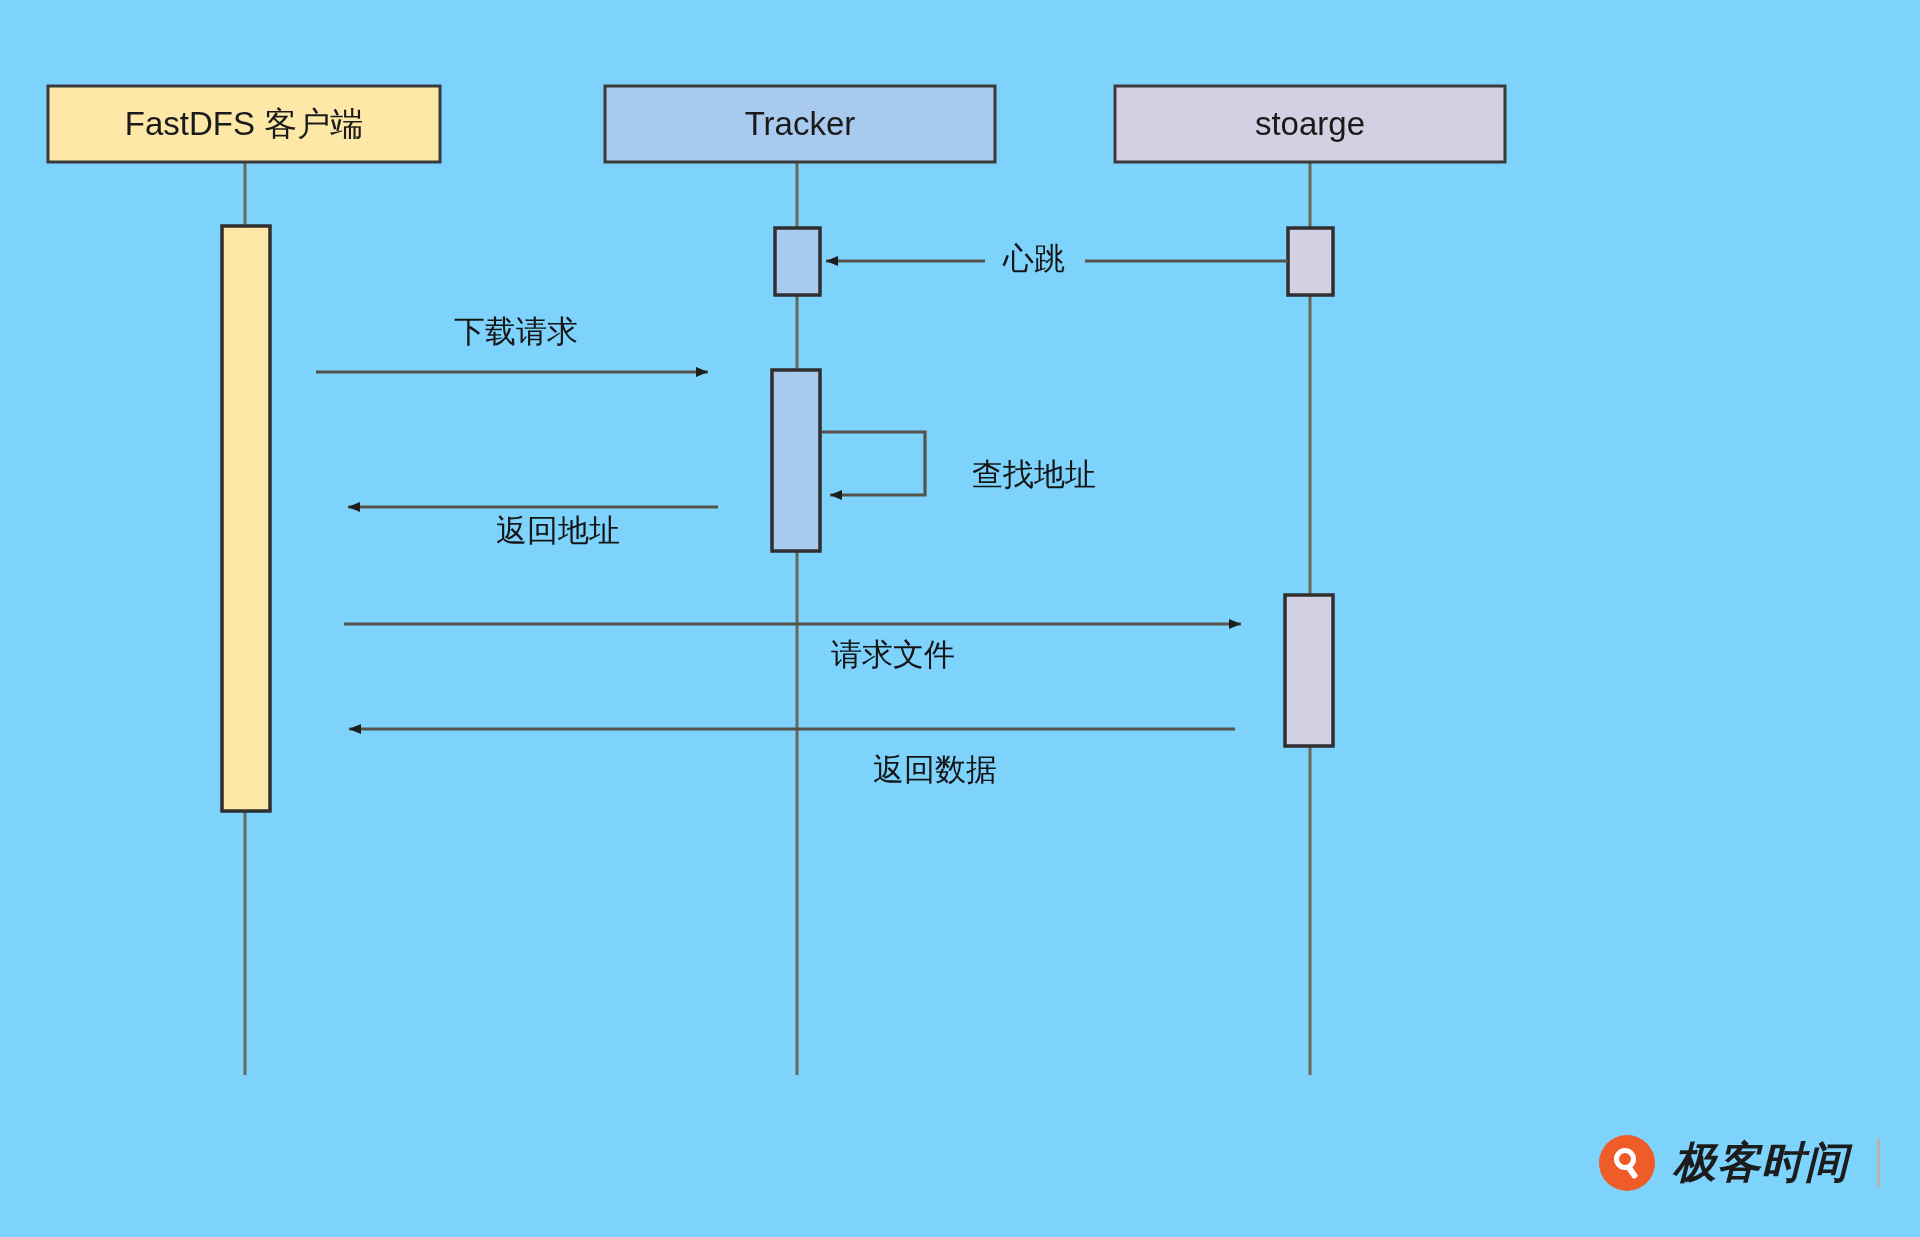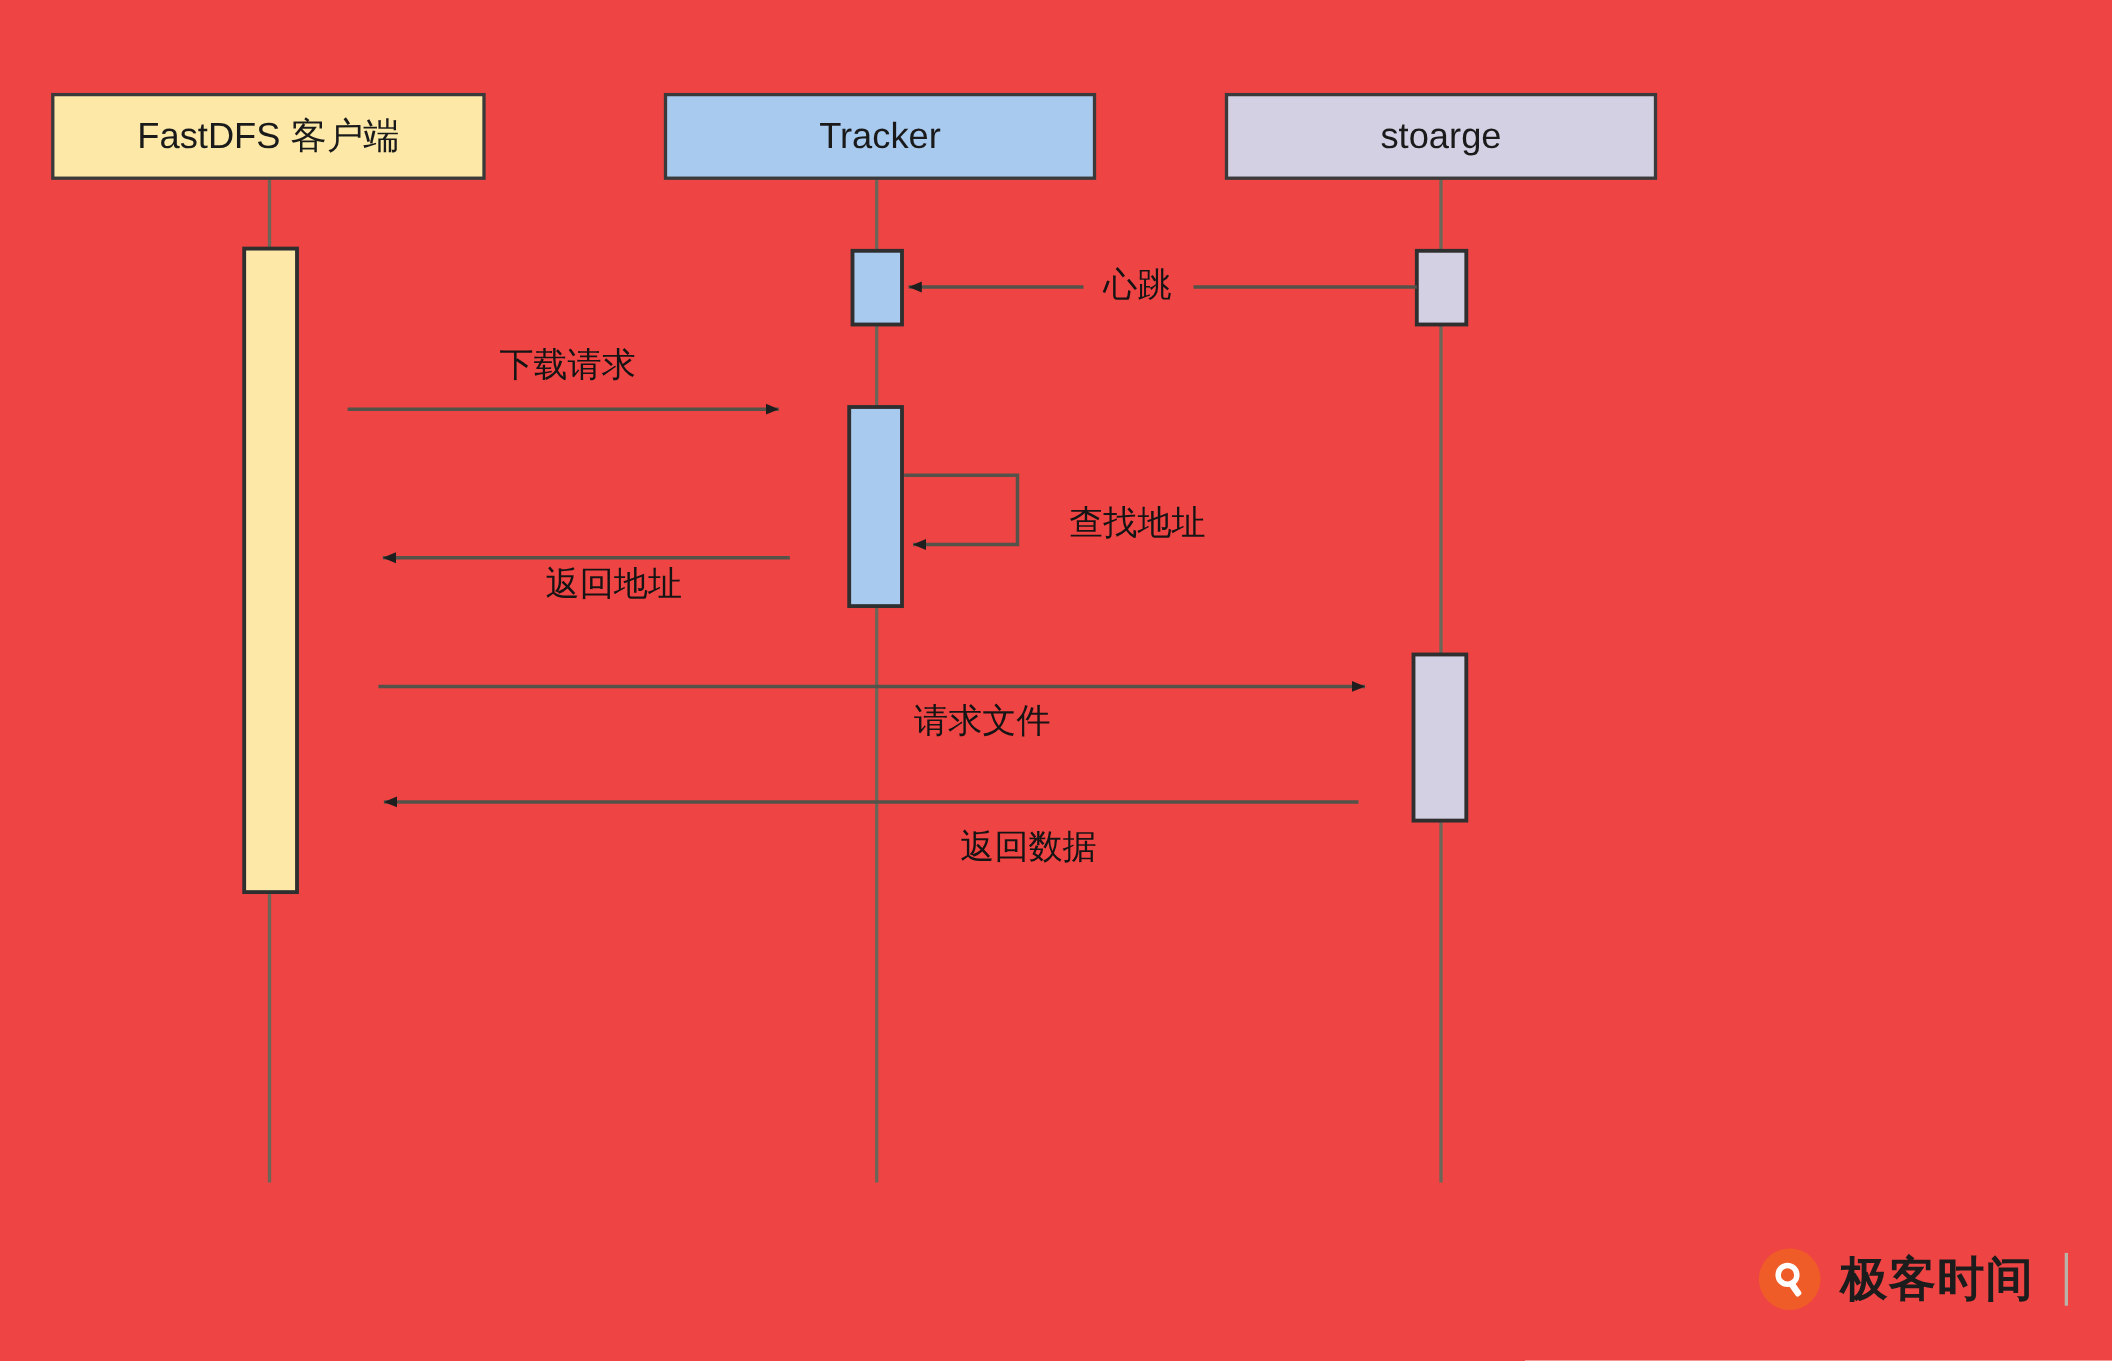--- a/index.html
+++ b/index.html
@@ -7,21 +7,21 @@
     padding: 0;
     background: #ffffff;
   }
   body {
     font-family: "Liberation Sans", "DejaVu Sans", sans-serif;
   }
   #canvas {
     position: relative;
     width: 1920px;
     height: 1237px;
-    background: #ef4444;
+    background: #7dd3fc;
     overflow: hidden;
   }
   #diagram-svg {
     position: absolute;
     left: 0;
     top: 0;
     width: 1920px;
     height: 1237px;
     display: block;
   }
@@ -60,20 +60,21 @@
   #footer {
     position: absolute;
     left: 1100px;
     top: 1120px;
     width: 790px;
     height: 86px;
     display: flex;
     align-items: center;
     justify-content: flex-end;
     gap: 18px;
+    font-style: italic;
   }
   .brand-logo {
     width: 56px;
     height: 56px;
     border-radius: 50%;
     background: #f05c28;
     position: relative;
     flex: 0 0 auto;
   }
   .brand-logo::before {

